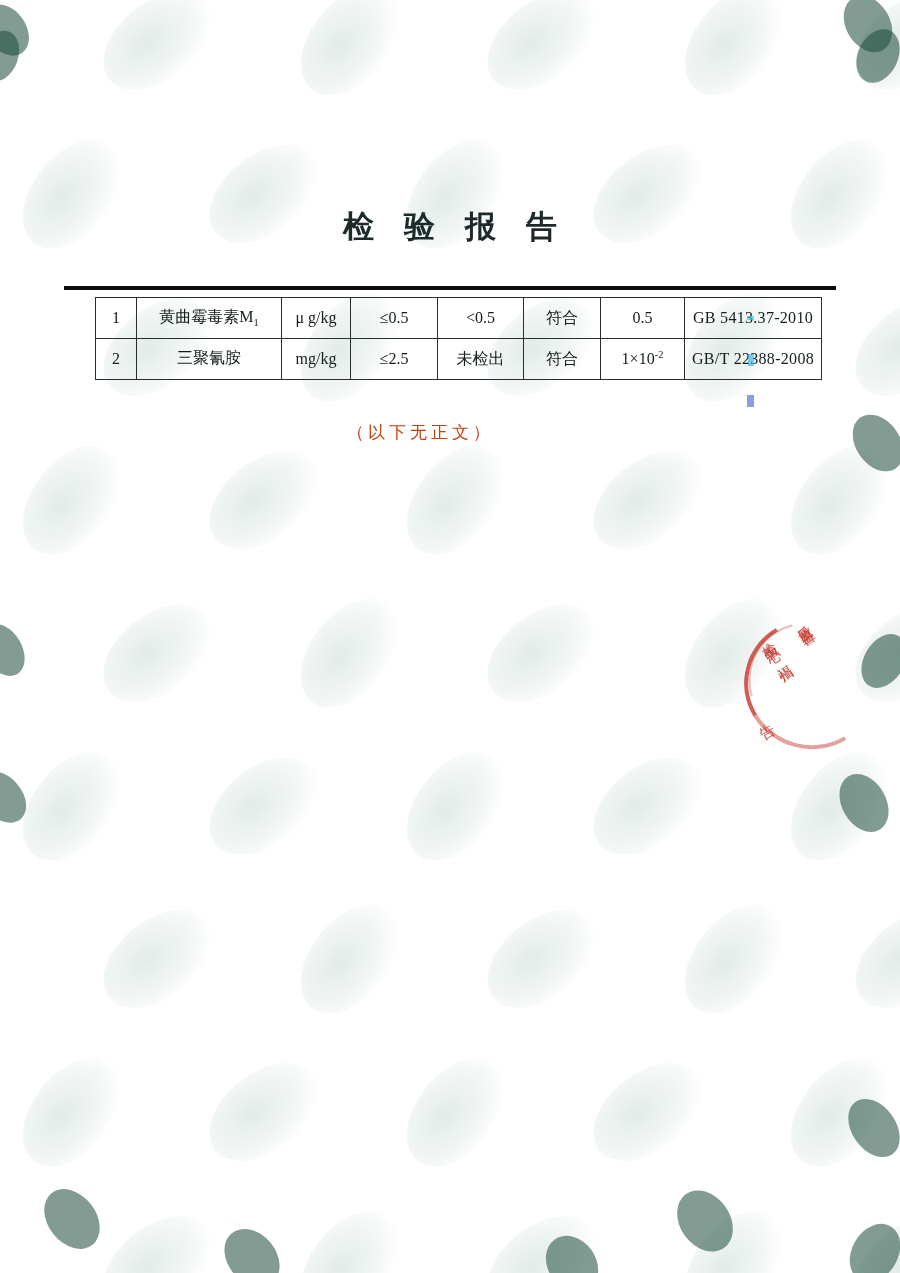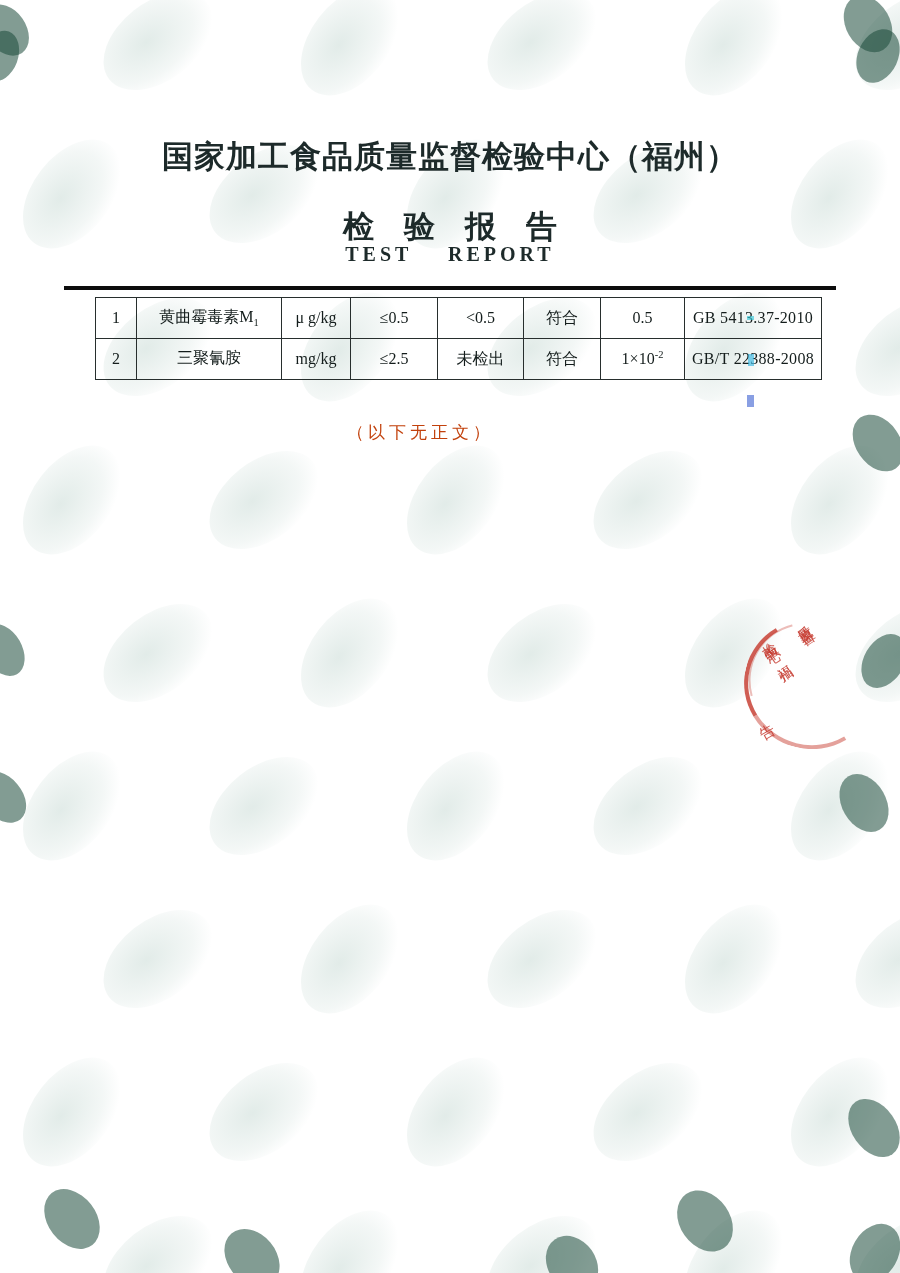--- a/index.html
+++ b/index.html
@@ -174,23 +174,21 @@
       <div class="edge-mark" style="left: 864px; top: 632px; width: 40px; height: 58px; transform: rotate(30deg);"></div>
       <div class="edge-mark" style="left: 842px; top: 772px; width: 44px; height: 62px; transform: rotate(-30deg);"></div>
       <div class="edge-mark" style="left: 852px; top: 1096px; width: 44px; height: 64px; transform: rotate(-35deg);"></div>
       <div class="edge-mark" style="left: 48px; top: 1186px; width: 48px; height: 66px; transform: rotate(-38deg);"></div>
       <div class="edge-mark" style="left: 680px; top: 1188px; width: 50px; height: 66px; transform: rotate(-35deg);"></div>
       <div class="edge-mark" style="left: 228px; top: 1226px; width: 48px; height: 64px; transform: rotate(-40deg);"></div>
       <div class="edge-mark" style="left: 548px; top: 1234px; width: 48px; height: 60px; transform: rotate(-35deg);"></div>
       <div class="edge-mark" style="left: 852px; top: 1222px; width: 46px; height: 62px; transform: rotate(30deg);"></div>
     </div>
 
-  <div class="org-cn">国家加工食品质量监督检验中心（福州）</div>
   <div class="title-cn">检验报告</div>
-  <div class="title-en">TEST    REPORT</div>
 
 
   <div class="rule"></div>
 
   <div class="tbl-wrap">
     <table class="results">
       <colgroup>
         <col style="width:41px">
           <col style="width:145px">
           <col style="width:69px">

